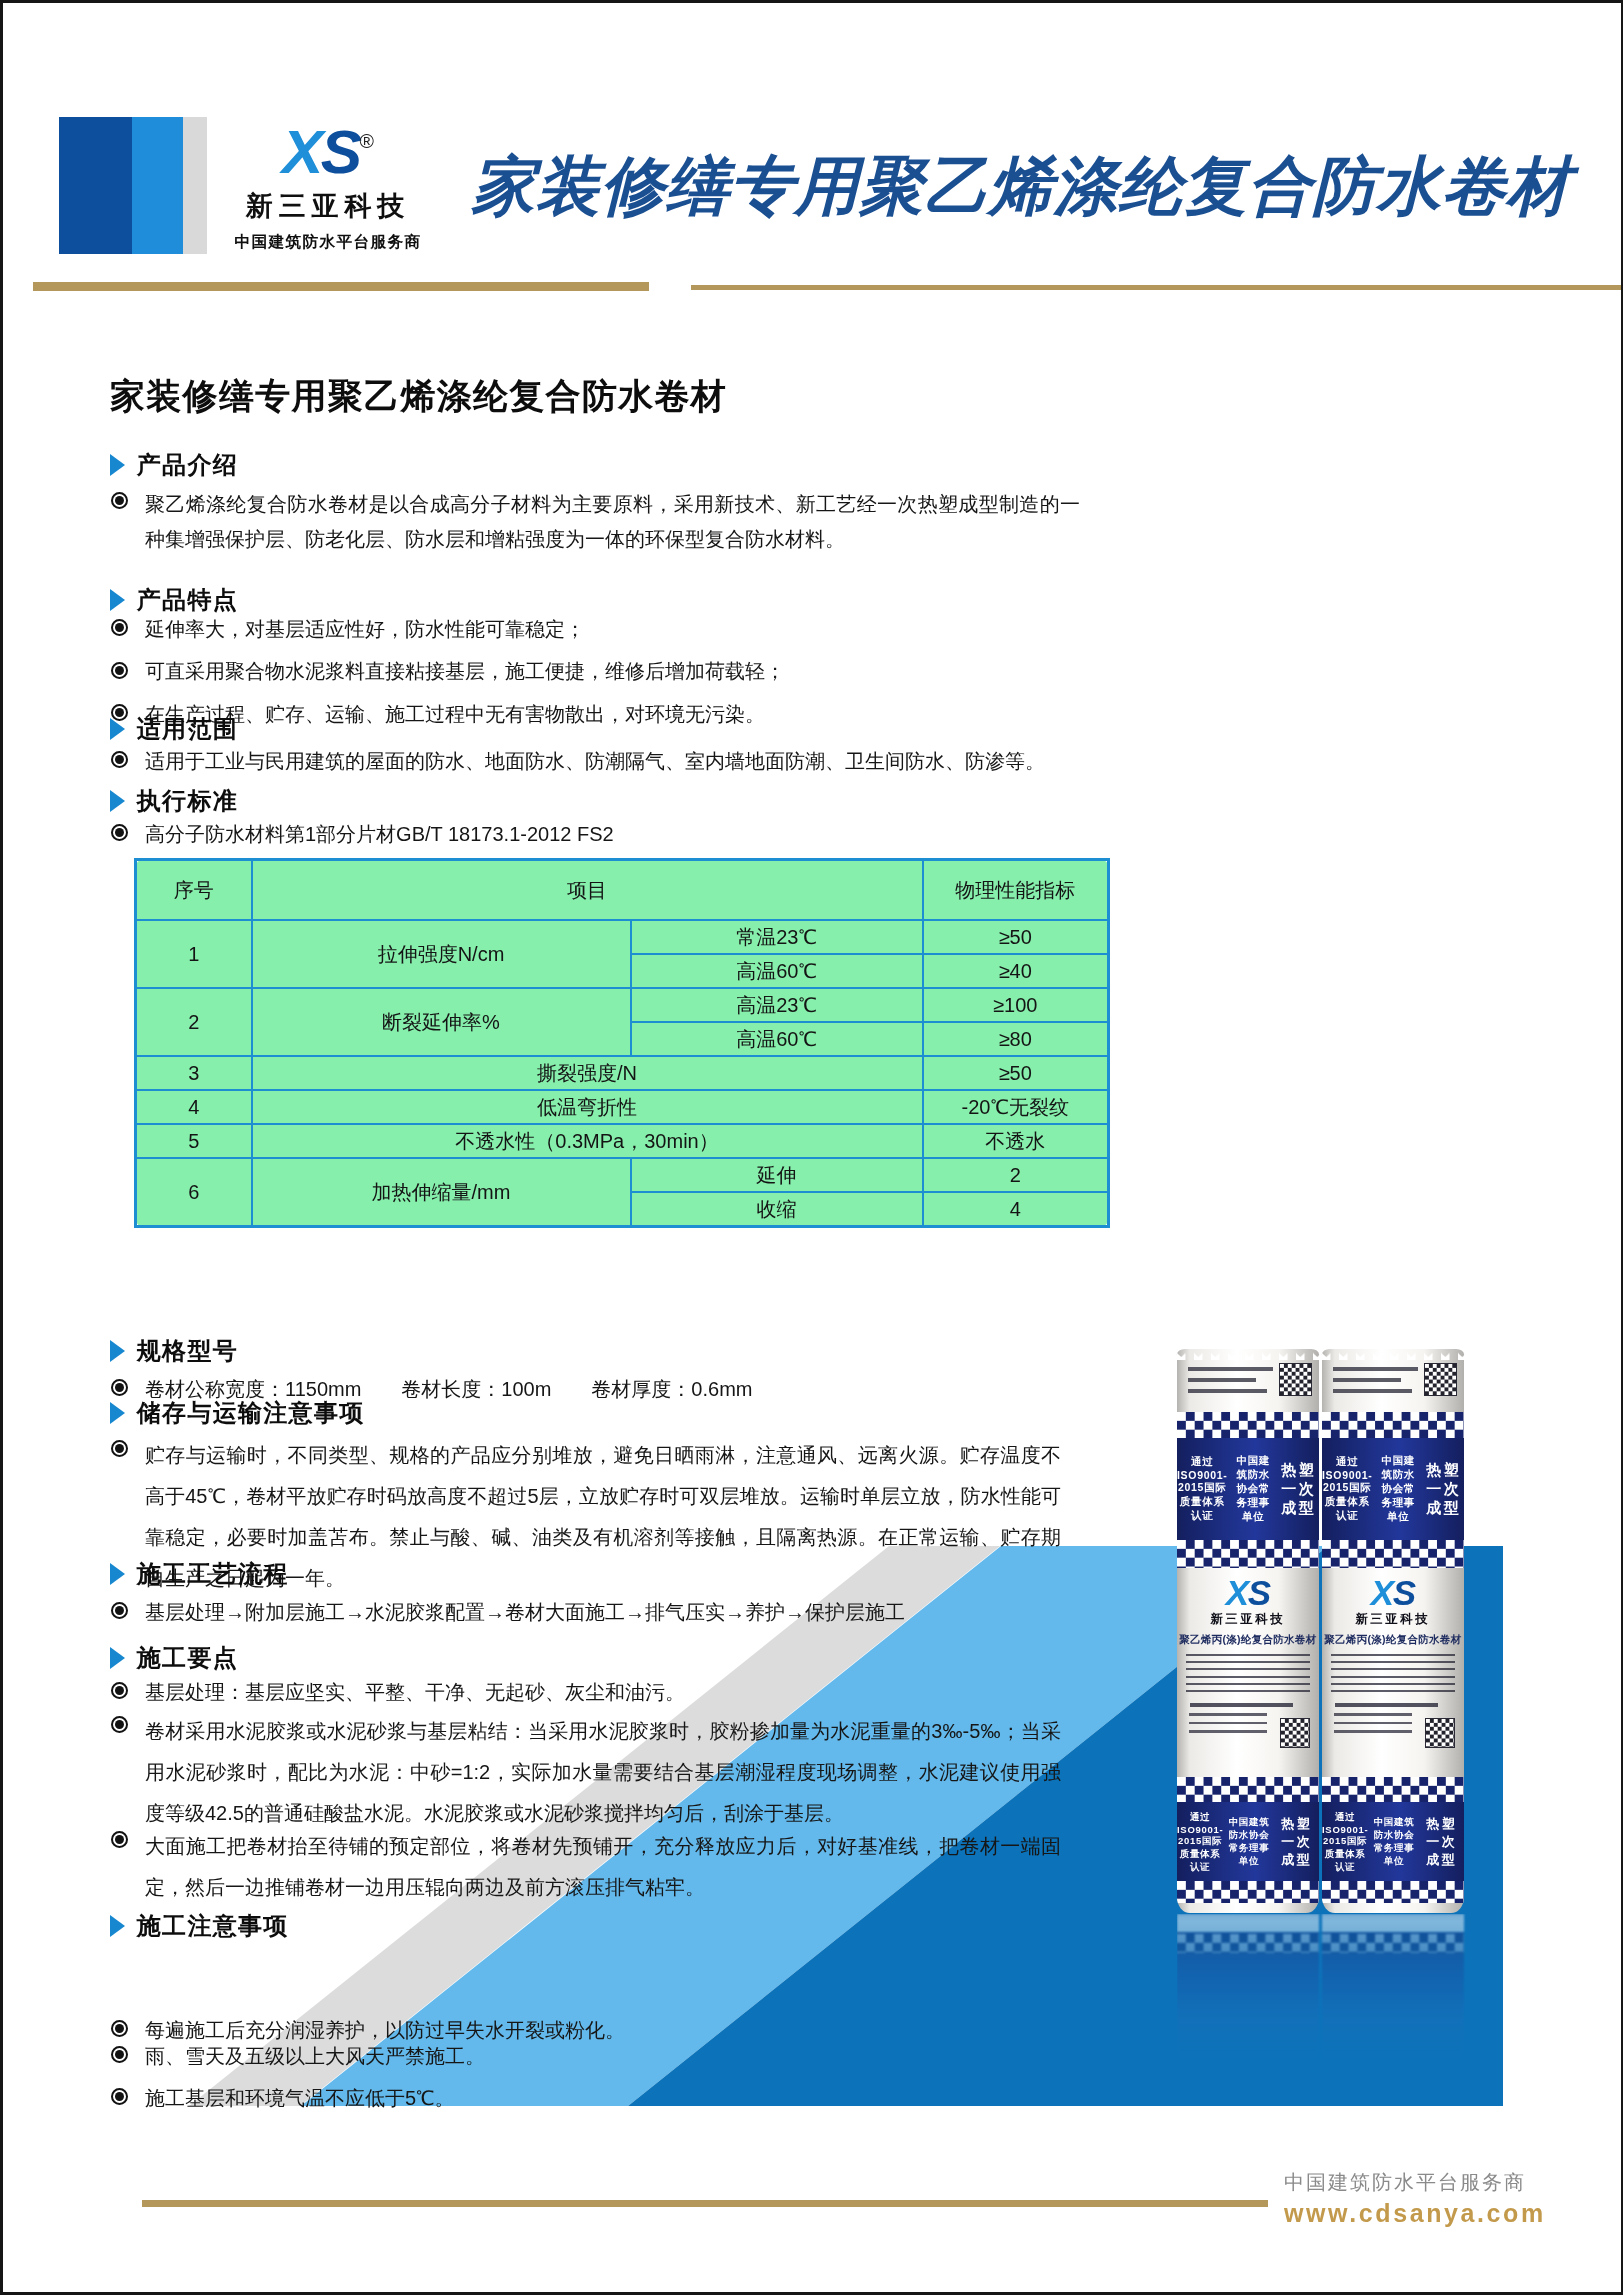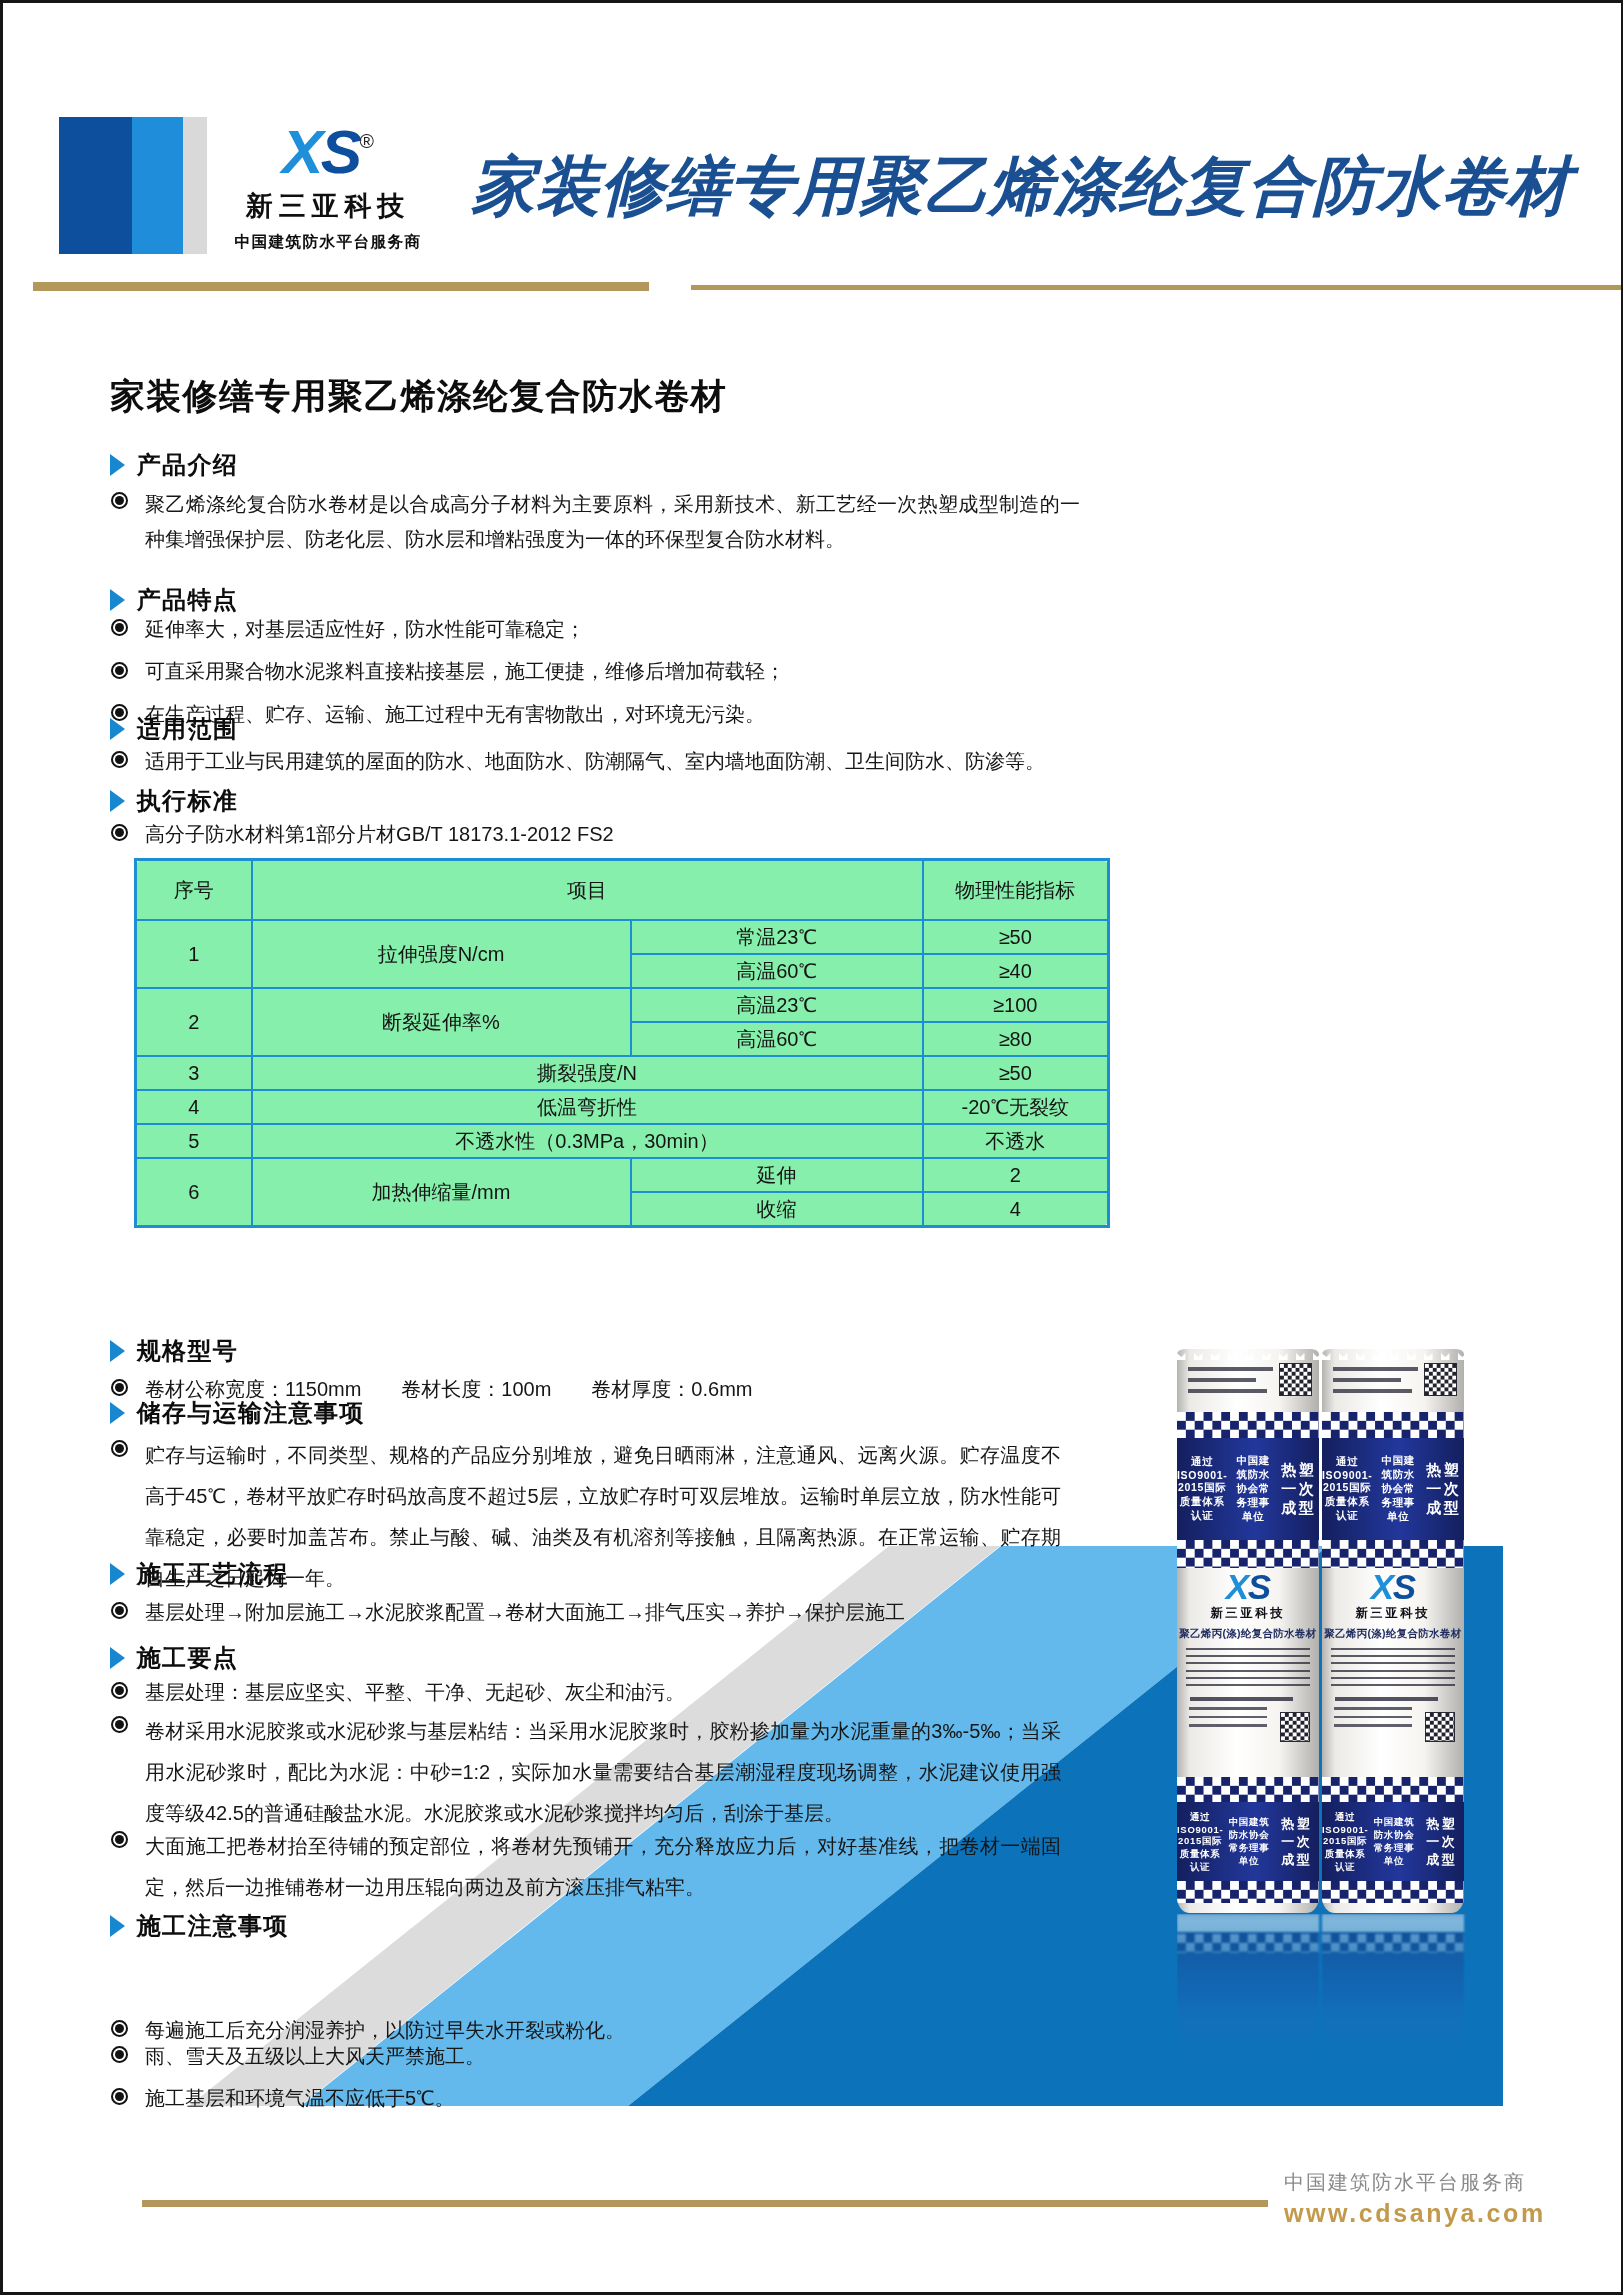--- a/index.html
+++ b/index.html
@@ -68,21 +68,21 @@
   .nline{font-size:10.5px;font-weight:700;letter-spacing:0.7px;width:96%;}
   .nline-big{font-size:15px;font-weight:800;letter-spacing:2.6px;}
   .navy2 .nline{font-size:9.5px;} .navy2 .nline-big{font-size:13px;}
   .roll-top{position:absolute;top:10.5px;left:0;right:0;height:52px;}
   .tline{height:3.9px;margin:7.2px 46px 0 10.5px;background:#323240;opacity:.8;}
   .tline.w2{margin-right:63px;} .tline.w3{margin-right:52px;}
   .qr{position:absolute;width:33px;height:33px;border:1.3px solid #2a2a36;box-sizing:border-box;
       background:conic-gradient(#23232e 90deg,#fff 90deg 180deg,#23232e 180deg 270deg,#fff 270deg);background-size:7.8px 7.8px;}
   .qr-top{top:3.9px;right:6.5px;}
   .mid{position:absolute;top:218px;left:0;right:0;height:209px;text-align:center;}
-  .mid-xs{font-size:35px;font-weight:900;font-style:italic;line-height:1;margin-top:2px;letter-spacing:-1.3px;}
+  .mid-xs{font-size:35px;font-weight:900;font-style:italic;line-height:1;margin-top:8px;letter-spacing:-1.3px;}
   .mid-brand{font-size:12.4px;font-weight:800;color:#10101a;letter-spacing:2.6px;margin-top:1.3px;}
   .mid-name{font-size:10.5px;font-weight:800;color:#1c2a5e;margin-top:5.2px;letter-spacing:0.3px;}
   .dense{height:41px;margin:6.5px 9.2px 0 9.2px;opacity:.75;
          background:repeating-linear-gradient(#262636 0 2px,rgba(0,0,0,0) 2px 7.2px);}
   .company{height:3.9px;margin:7.8px 26px 0 13px;background:#28283a;opacity:.8;}
   .contact{position:relative;height:50px;margin-top:6.5px;}
   .cline{height:2.6px;margin:5.9px 52px 0 11.8px;background:#2c2c3c;opacity:.75;}
   .qr-mid{top:5.2px;right:9.2px;width:30px;height:30px;}
 
   

